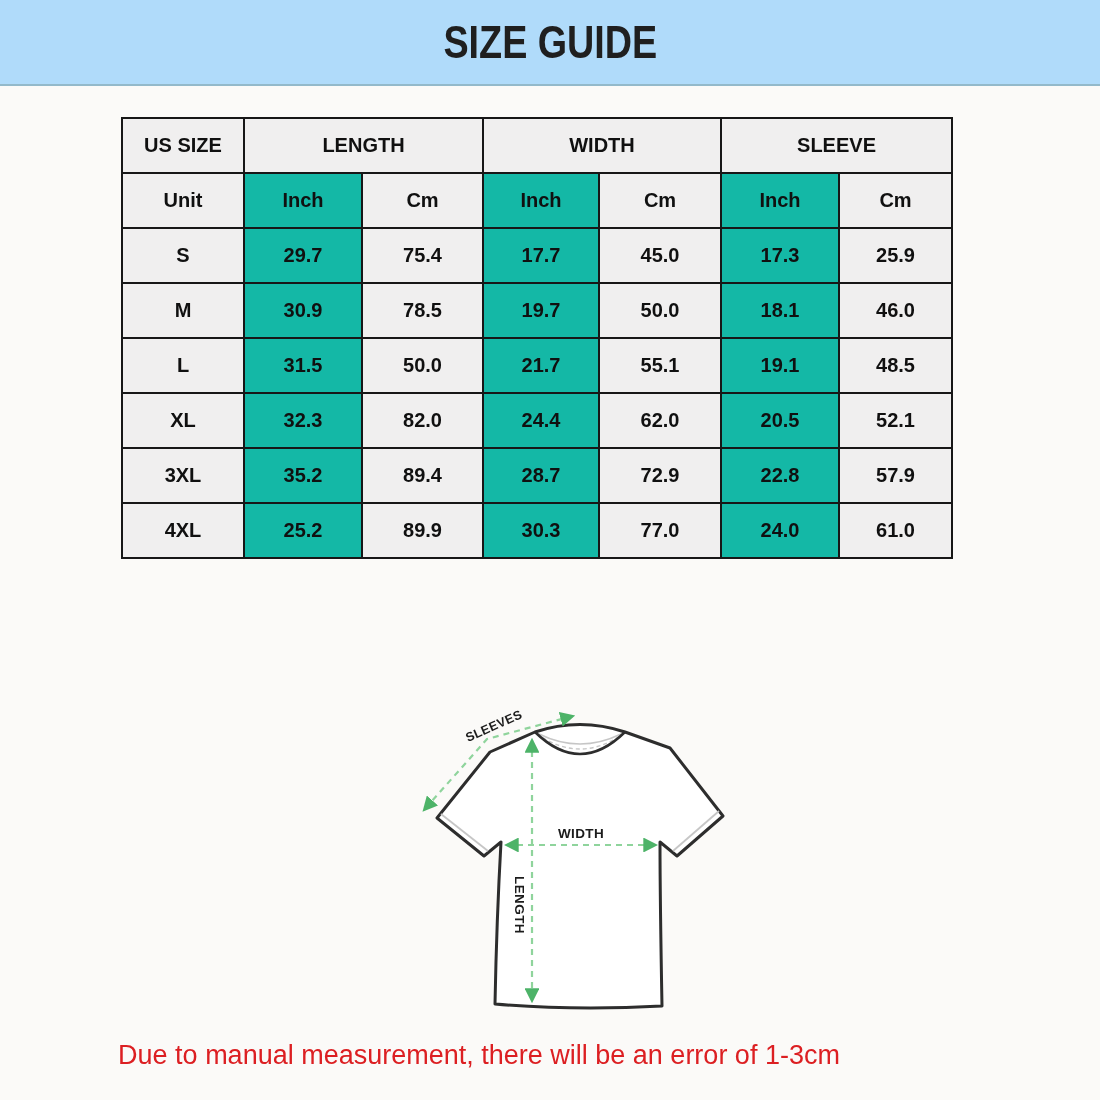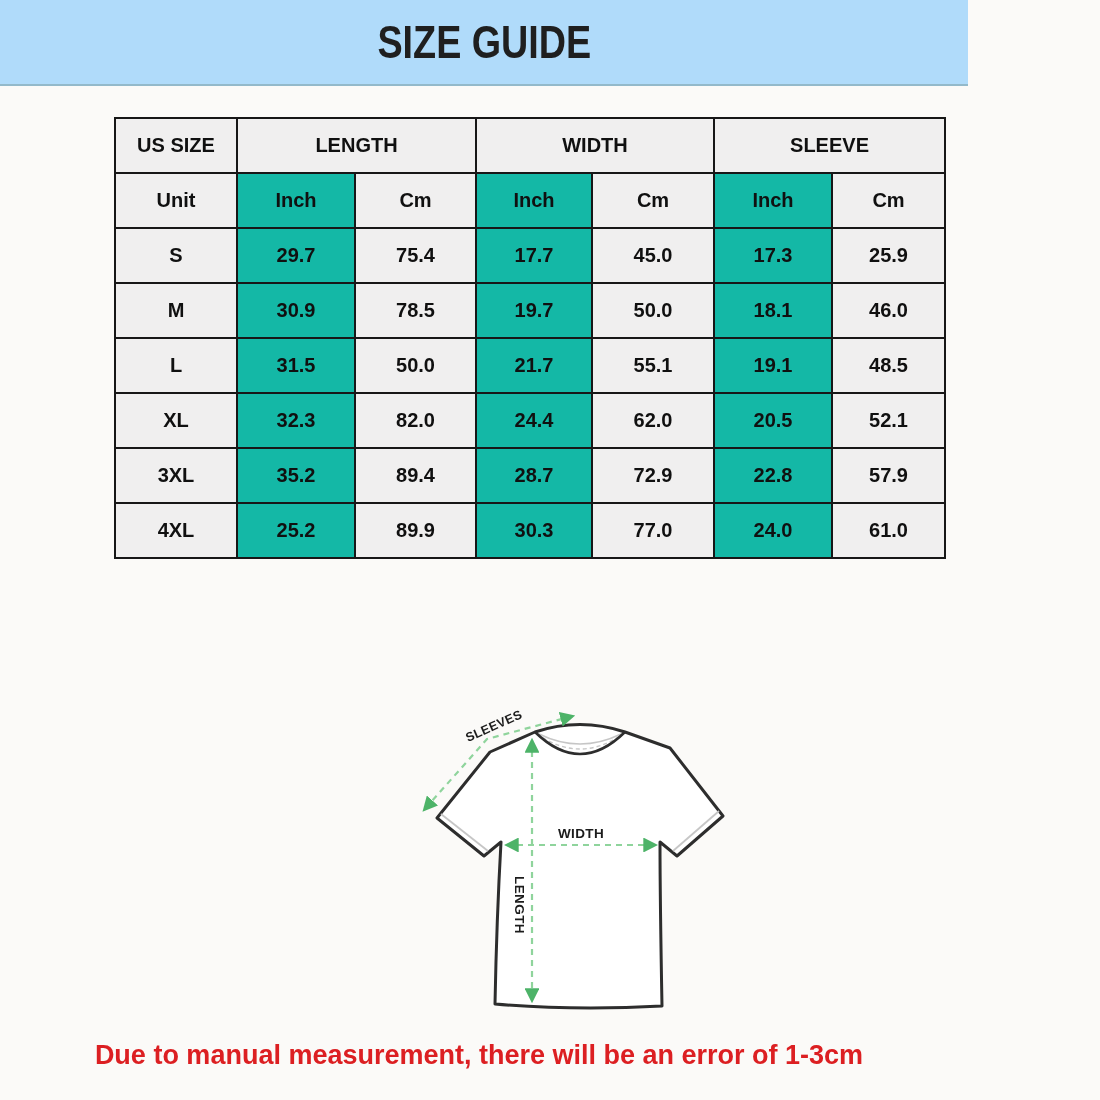--- a/index.html
+++ b/index.html
@@ -3,32 +3,32 @@
 <meta charset="utf-8">
 <style>
   html,body{margin:0;padding:0;}
   body{
     width:1100px;height:1100px;position:relative;overflow:hidden;
     background:#fbfaf8;
     font-family:"Liberation Sans","DejaVu Sans",sans-serif;
   }
   
   .banner{
-    position:absolute;left:0;top:0;width:968px;height:84px;
+    position:absolute;left:0;top:0;width:1100px;height:84px;
     background:#b0dbfa;border-bottom:2px solid #93b9ca;
     display:flex;align-items:center;justify-content:center;
   }
   .banner h1{
     margin:0;font-size:46px;font-weight:800;color:#1f1f1f;
     letter-spacing:0px;transform:scaleX(0.82);display:inline-block;
     white-space:nowrap;
   }
   
   table.size-table{
-    position:absolute;left:114px;top:117px;width:830px;
+    position:absolute;left:121px;top:117px;width:830px;
     border-collapse:collapse;table-layout:fixed;
     font-weight:700;color:#101010;
   }
   .size-table th,.size-table td{
     border:2.6px solid #171717;text-align:center;vertical-align:middle;
     font-size:20px;font-weight:700;padding:0;
   }
   .size-table tr.group-row th{height:48px;font-size:20px;}
   .size-table tr{height:55px;}
   .shade{background:#f0efef;}
@@ -36,21 +36,21 @@
   
   .diagram{position:absolute;left:390px;top:690px;width:400px;height:360px;}
   .diagram svg{display:block;}
   .measure-label{
     font-family:"Liberation Sans","DejaVu Sans",sans-serif;
     font-size:13.5px;font-weight:700;fill:#1c1c1c;letter-spacing:.4px;
   }
   
   .note{
     position:absolute;left:0;top:1040px;width:958px;
-    text-align:center;font-size:27px;font-weight:700;color:#dc1f22;
+    text-align:center;font-size:27px;font-weight:400;color:#dc1f22;
   }
 </style>
 </head>
 <body>
 
 <div class="banner">
   <h1>SIZE GUIDE</h1>
 </div>
 
 <table class="size-table">

